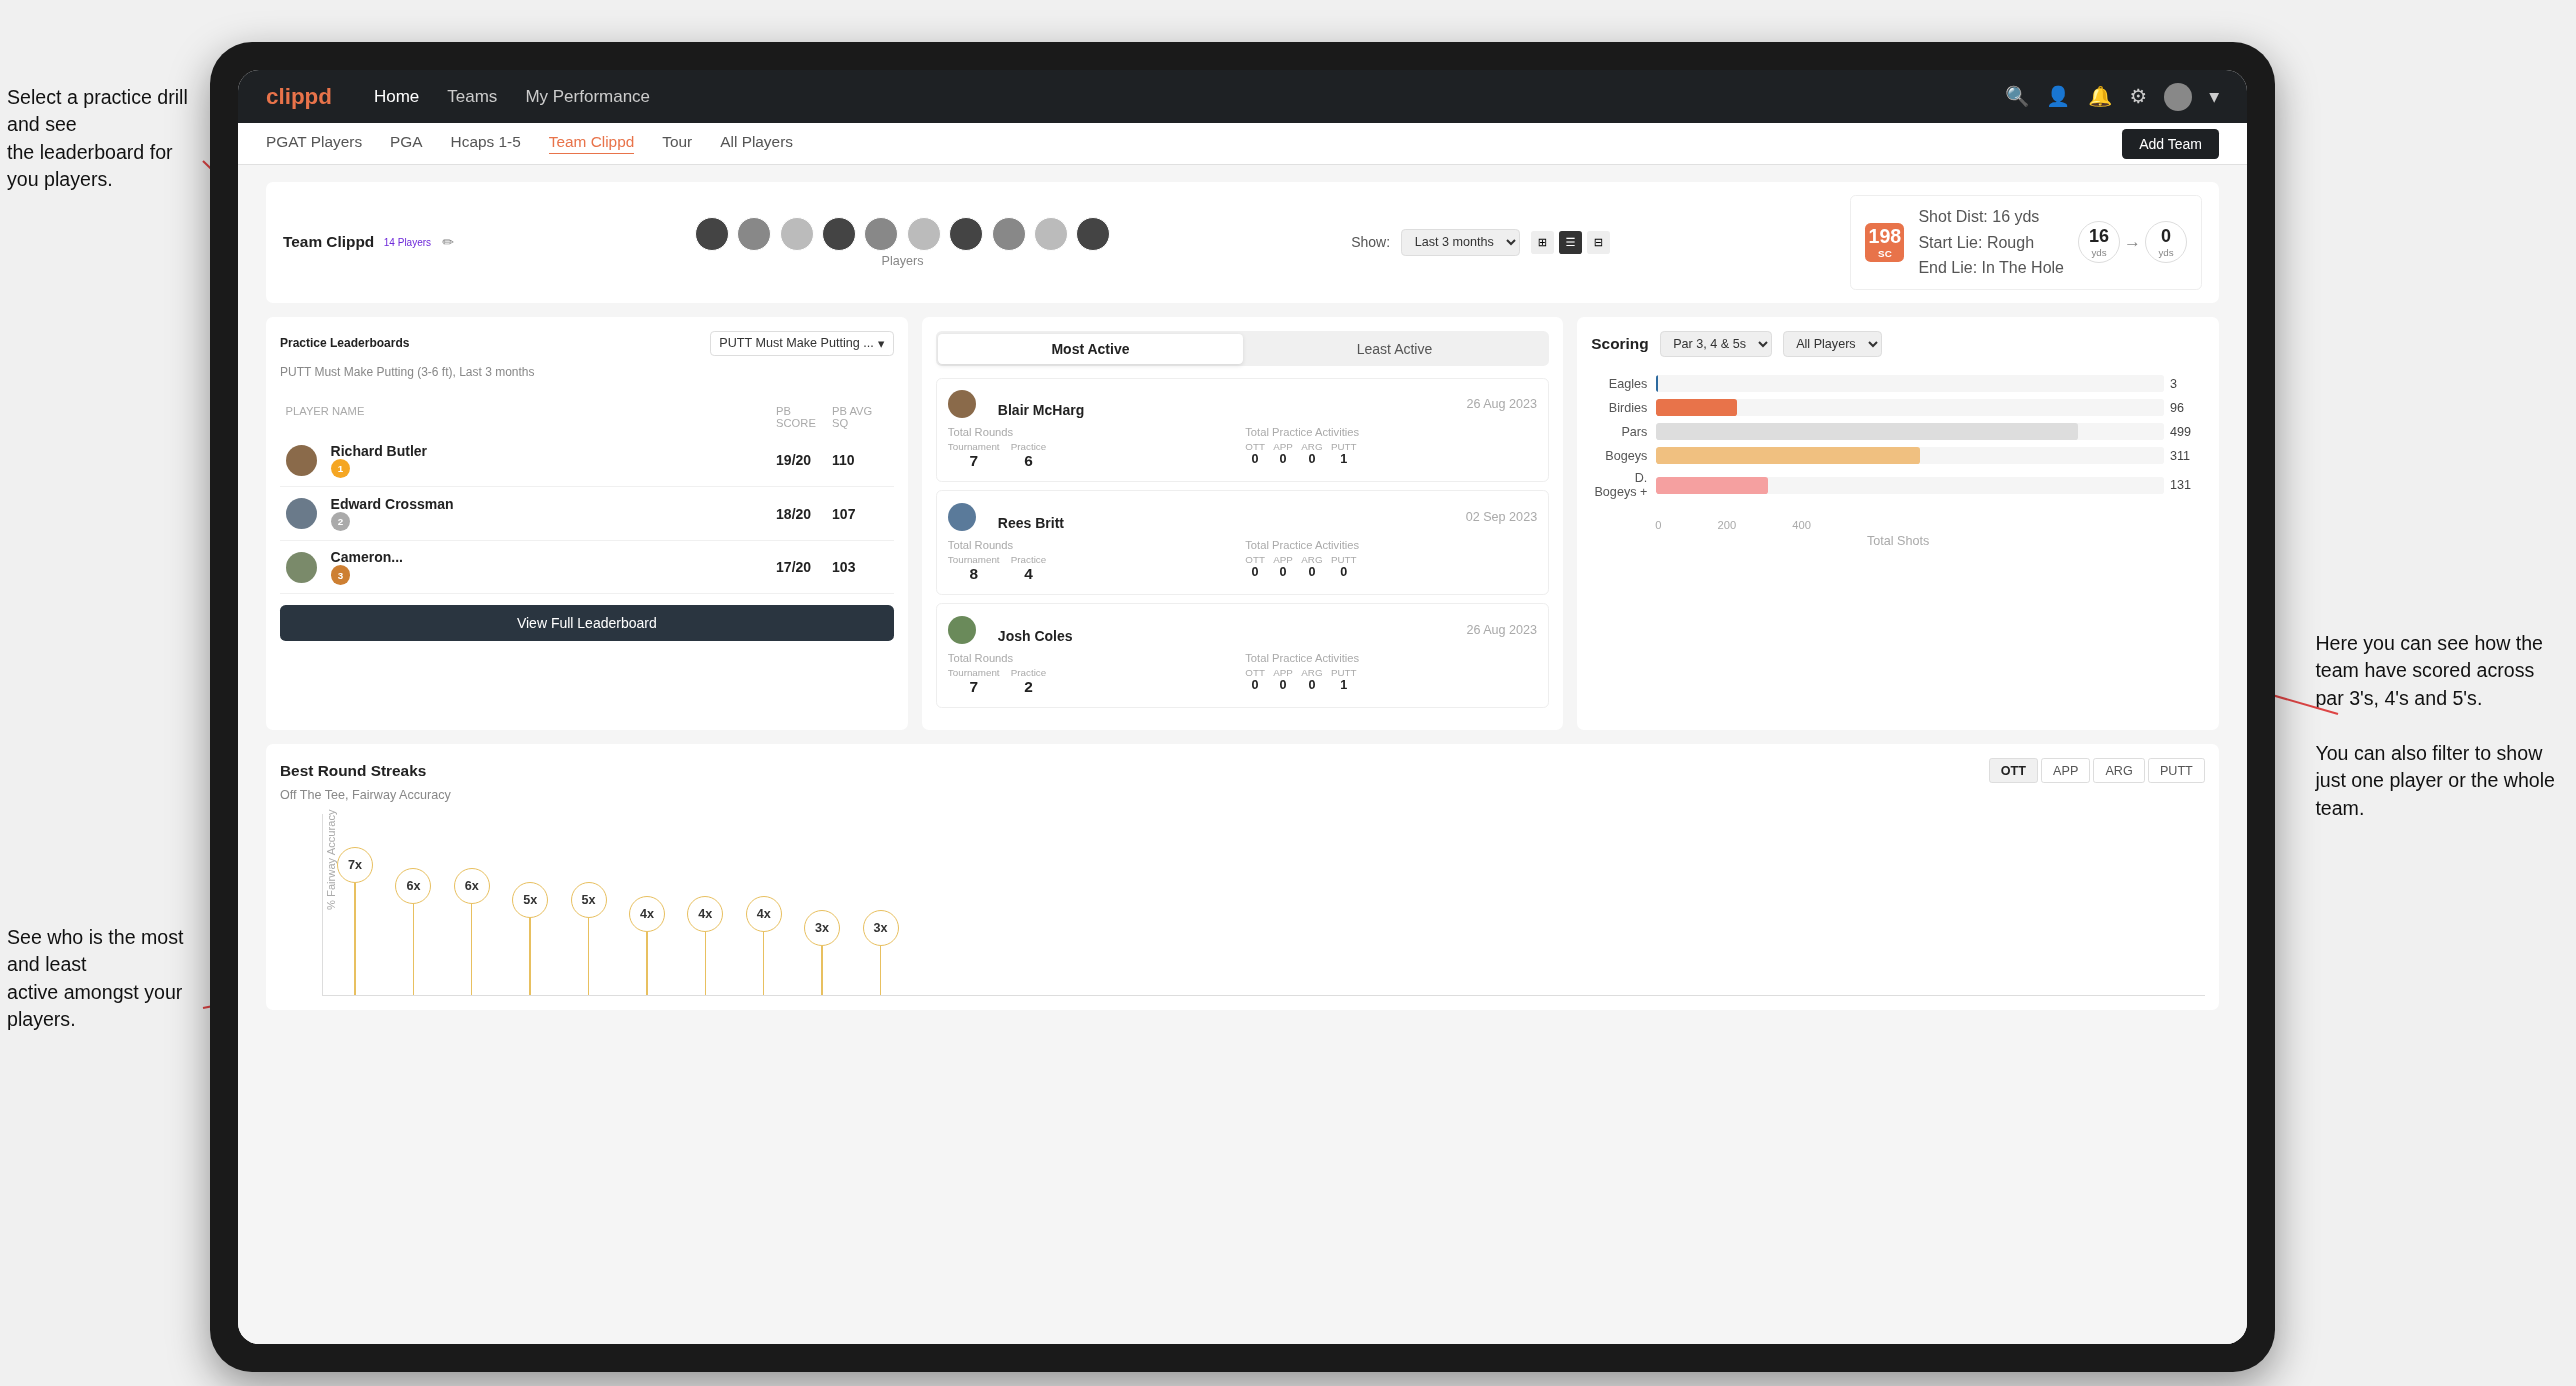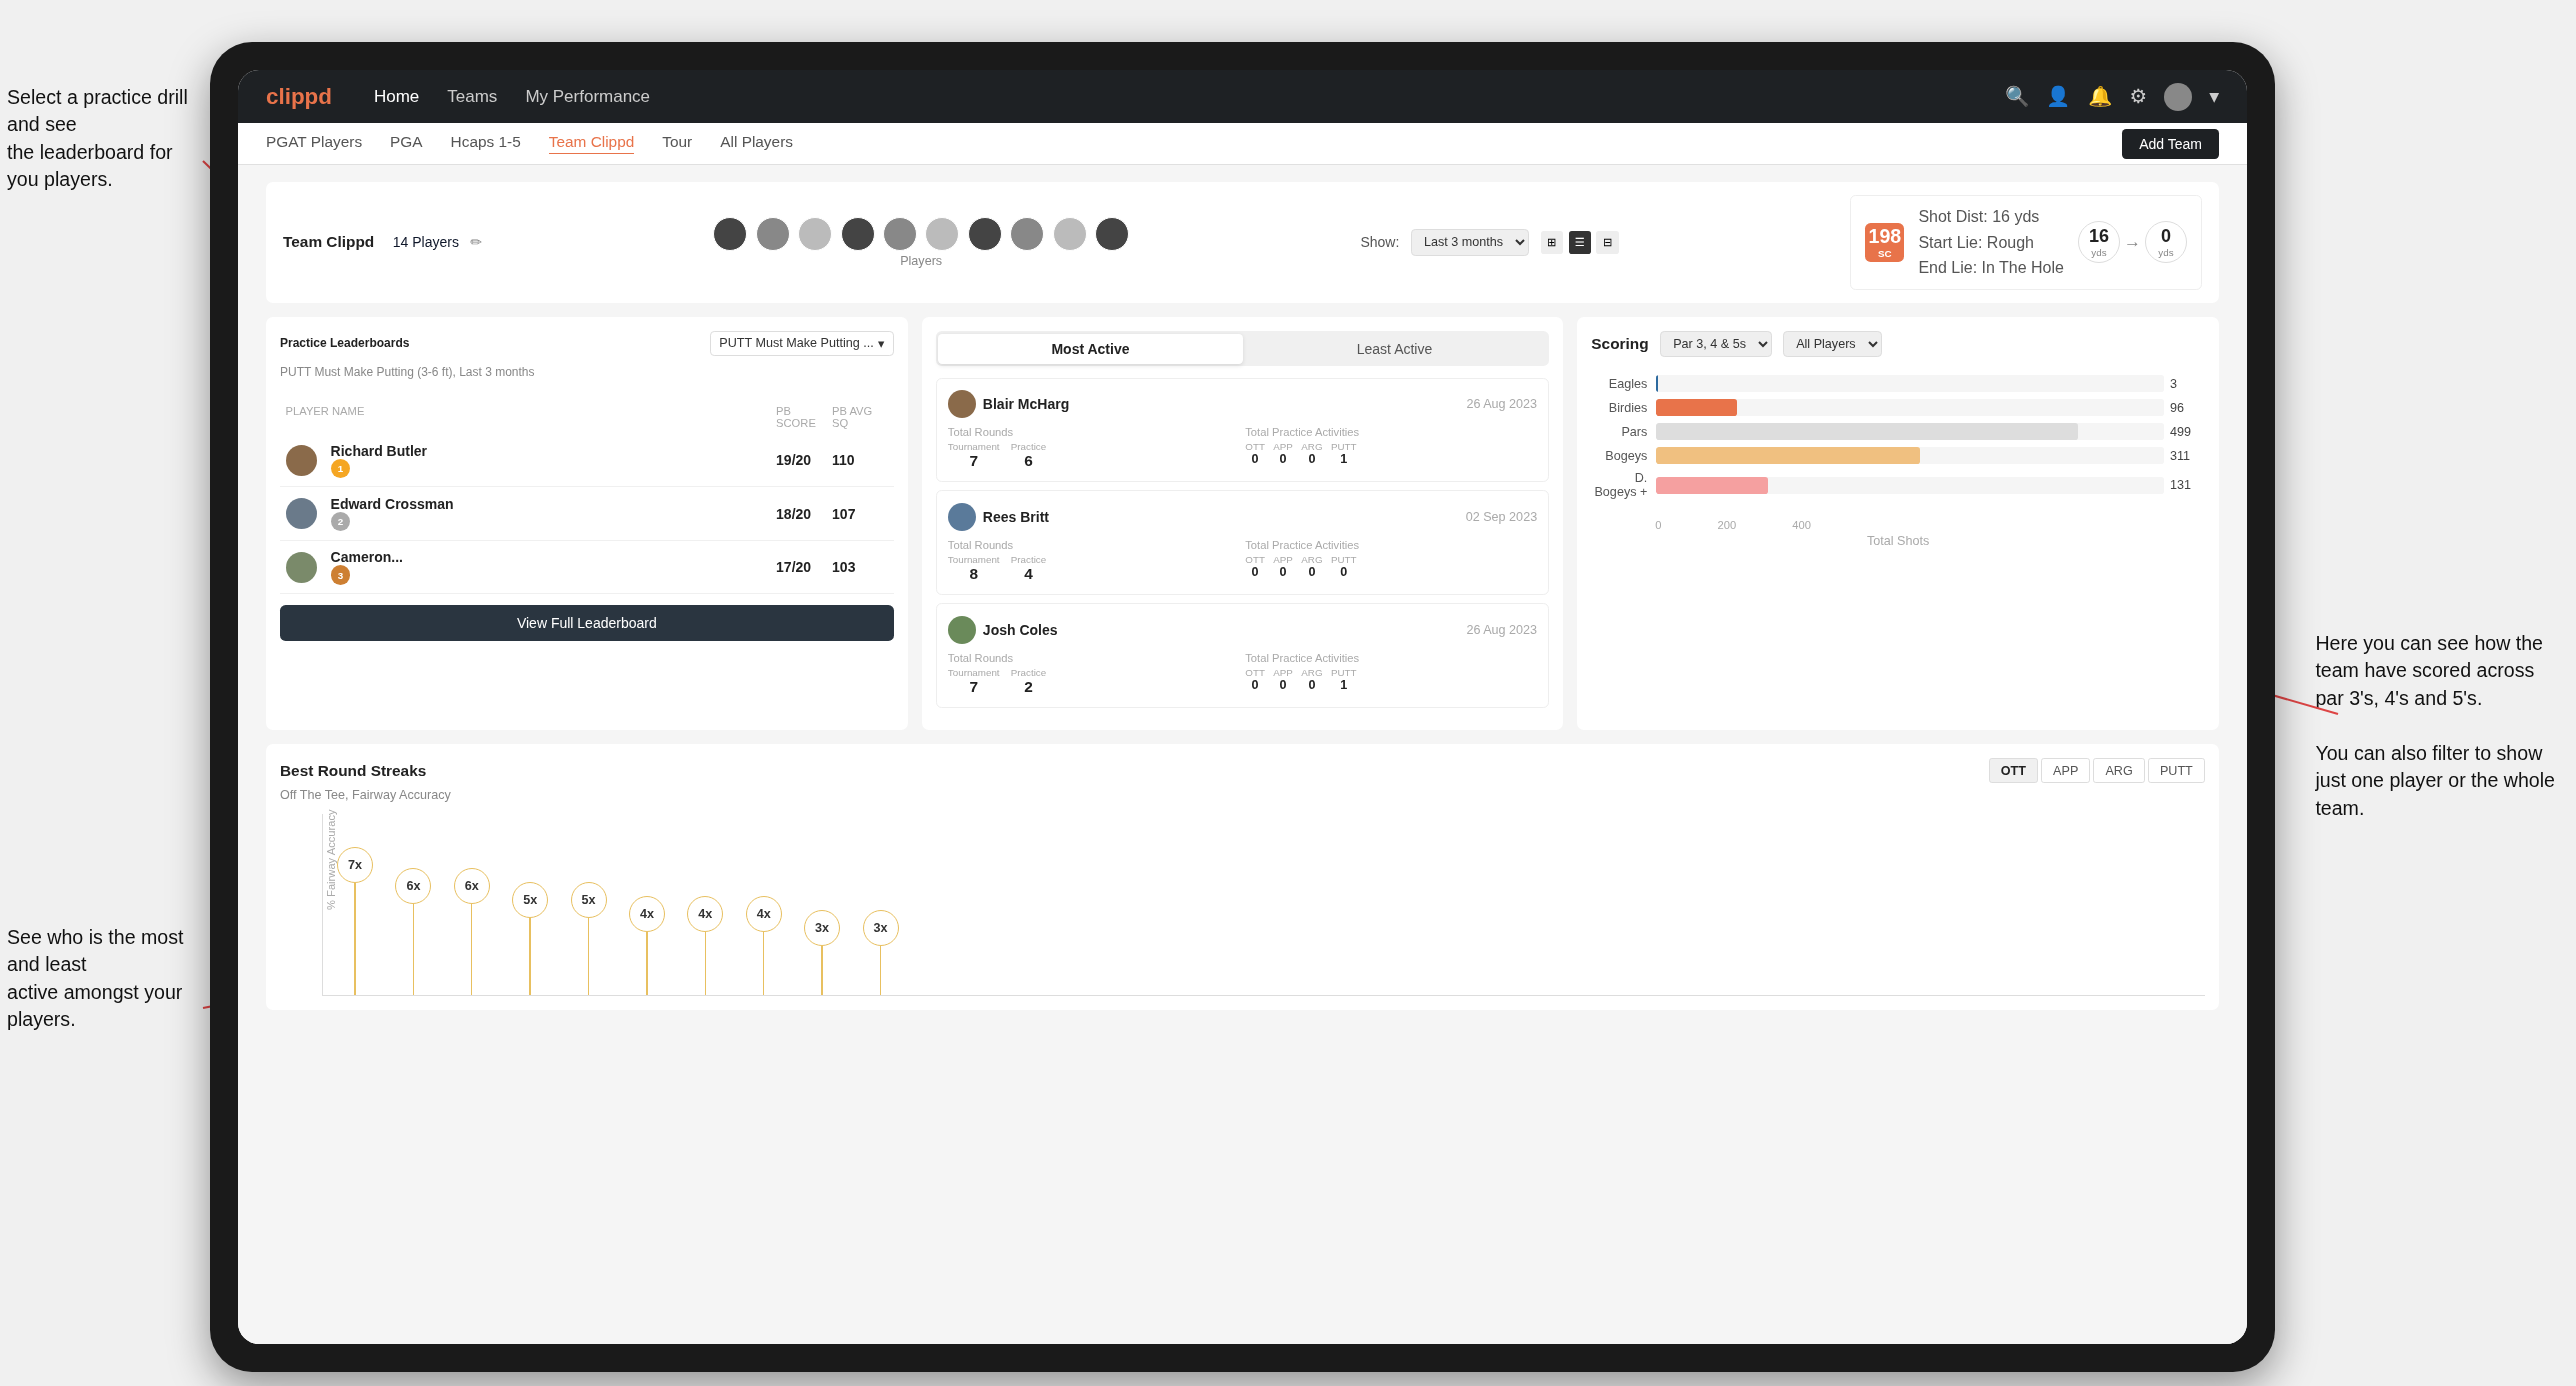--- a/index.html
+++ b/index.html
@@ -146,21 +146,21 @@
       margin-bottom: 14px;
       display: flex;
       align-items: center;
       justify-content: space-between;
     }
     .team-title {
       font-size: 15.4px;
       font-weight: 600;
       color: #222;
     }
-    .team-count { color: #0f172a; font-size: 14px; margin-left: 13px; }
+    .team-count { color: #6d28d9; font-size: 10px; margin-left: 4px; }
     .team-edit-icon { color: #888; font-size: 14px; margin-left: 5.6px; cursor: pointer; }
     .team-avatars {
       display: flex;
       gap: 8.4px;
       align-items: center;
     }
     .avatar-circle {
       width: 34px;
       height: 34px;
       border-radius: 50%;
@@ -338,21 +338,21 @@
       border-radius: 5.6px;
       padding: 11.2px;
       margin-bottom: 8.4px;
     }
     .pac-header {
       display: flex;
       align-items: center;
       justify-content: space-between;
       margin-bottom: 8.4px;
     }
-    .pac-player { display: flex; align-items: center; gap: 7px; }
+    .pac-player { display: flex; align-items: flex-end; gap: 22px; }
     .pac-avatar {
       width: 28px; height: 28px;
       border-radius: 50%;
       background: #ccc;
     }
     .pac-avatar.pav1 { background: #8a6a4a; }
     .pac-avatar.pav2 { background: #5a7a9a; }
     .pac-avatar.pav3 { background: #6a8a5a; }
     .pac-name { font-size: 14px; font-weight: 600; color: #222; }
     .pac-date { font-size: 12.6px; color: #aaa; }

